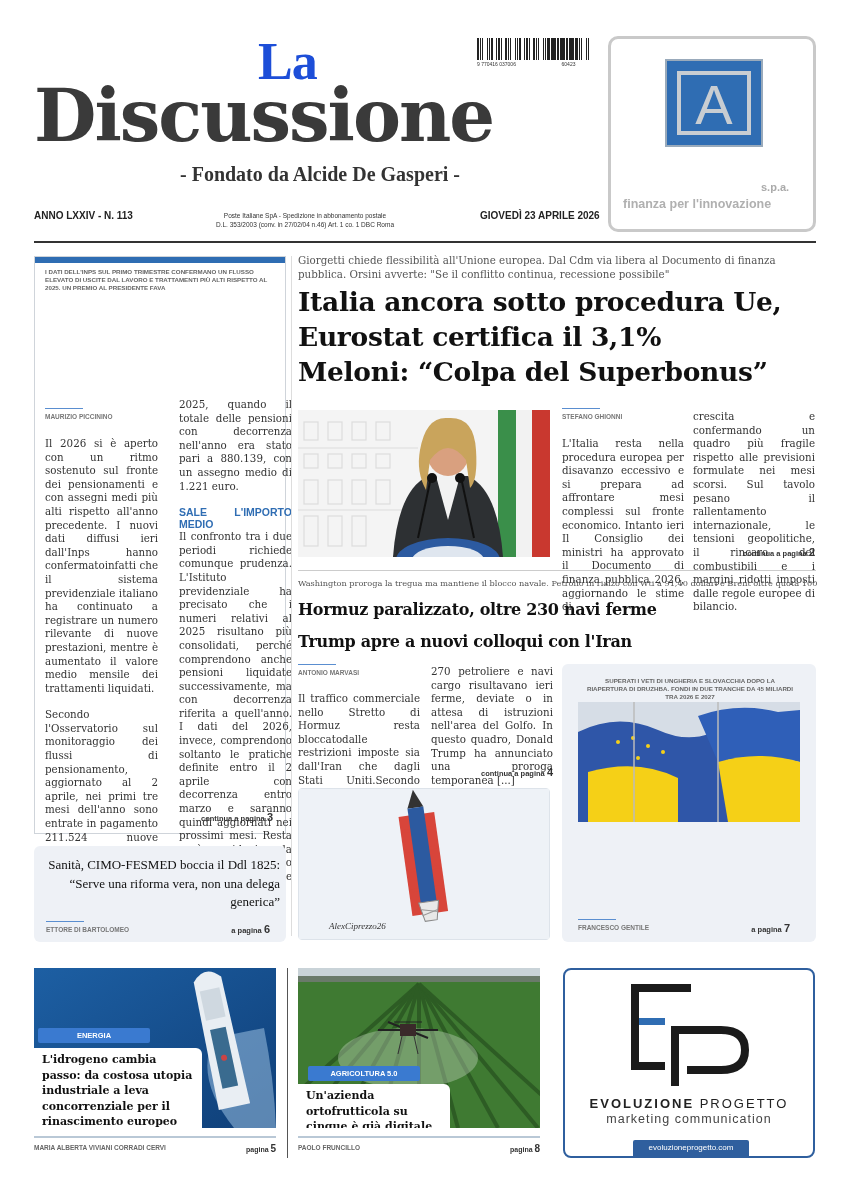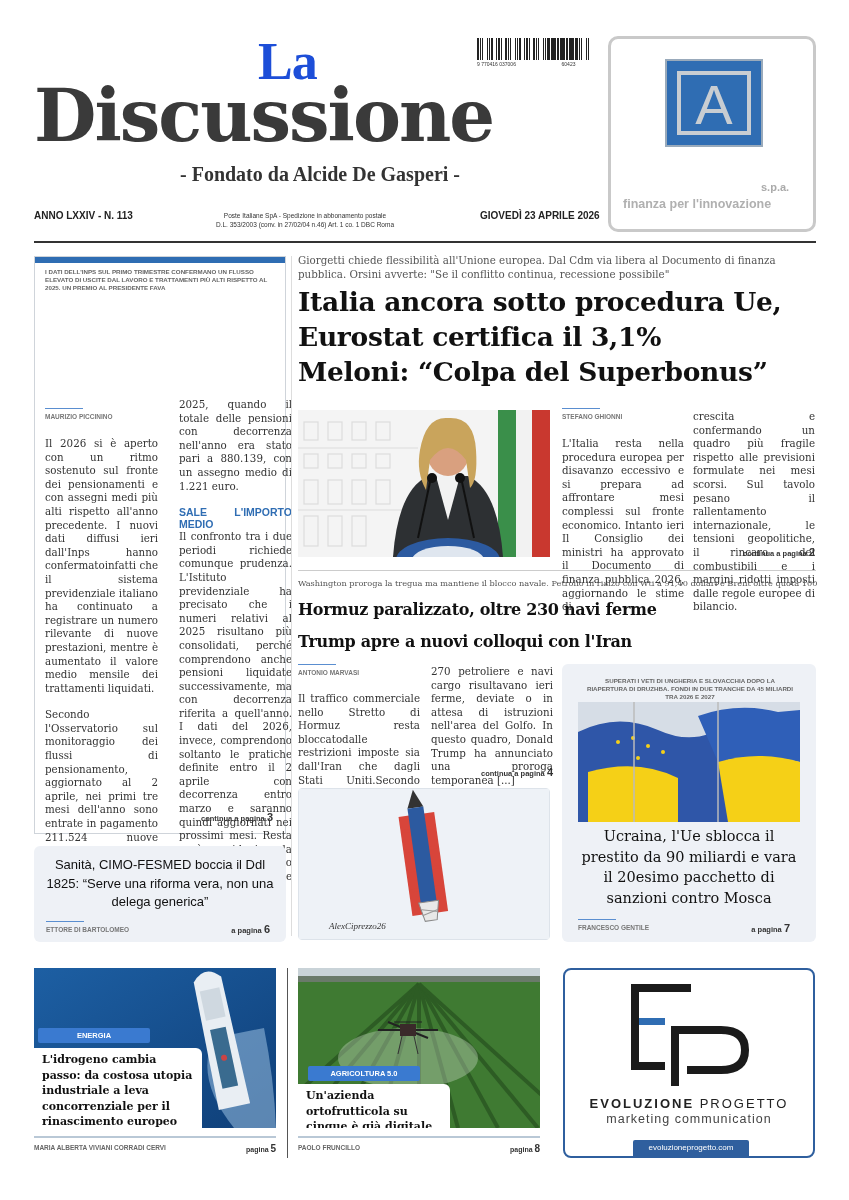--- a/index.html
+++ b/index.html
@@ -280,32 +280,31 @@
         <circle cx="40" cy="40" r="2"></circle>
           <circle cx="55" cy="36" r="2"></circle>
           <circle cx="70" cy="44" r="2"></circle>
           <circle cx="85" cy="50" r="2"></circle>
           <circle cx="60" cy="56" r="2"></circle>
       </g>
       <line x1="56" y1="0" x2="56" y2="120" stroke="#bbb" stroke-width="1.5"></line>
       <line x1="140" y1="0" x2="140" y2="120" stroke="#bbb" stroke-width="1.5"></line>
     </svg>
   </div>
-  <div class="lserif" style="position:absolute;left:16px;top:162px;width:222px;text-align:center;font-family:'DejaVu Serif',serif;font-size:14.5px;line-height:20.5px;color:#111">Ucraina, l'Ue sblocca il prestito da 90 miliardi e vara il 20esimo pacchetto di sanzioni contro Mosca</div>
   <div style="position:absolute;left:16px;top:255px">
     <div class="bylinebar"></div>
     <div class="byline">FRANCESCO GENTILE</div>
   </div>
   <div class="cont" style="position:absolute;right:26px;top:258px">
     <span>a pagina</span> <b>7</b>
   </div>
 </div>
 
 <div class="abs" id="san">
-  <div style="position:absolute;left:6px;top:10px;width:240px;text-align:center;font-family:Liberation Sans, sans-serif;font-size:13px;line-height:18.5px;color:#111">Sanità, CIMO-FESMED boccia il Ddl 1825: “Serve una riforma vera, non una delega generica”</div>
+  <div style="position:absolute;left:6px;top:10px;width:240px;text-align:right;font-family:Liberation Serif, serif;font-size:13px;line-height:18.5px;color:#111">Sanità, CIMO-FESMED boccia il Ddl 1825: “Serve una riforma vera, non una delega generica”</div>
   <div style="position:absolute;left:12px;top:75px">
     <div class="bylinebar"></div>
     <div class="byline">ETTORE DI BARTOLOMEO</div>
   </div>
   <div class="cont" style="position:absolute;right:16px;top:77px">
     <span>a pagina</span> <b>6</b>
   </div>
 </div>
 
 <div class="feature" style="left:34px">

